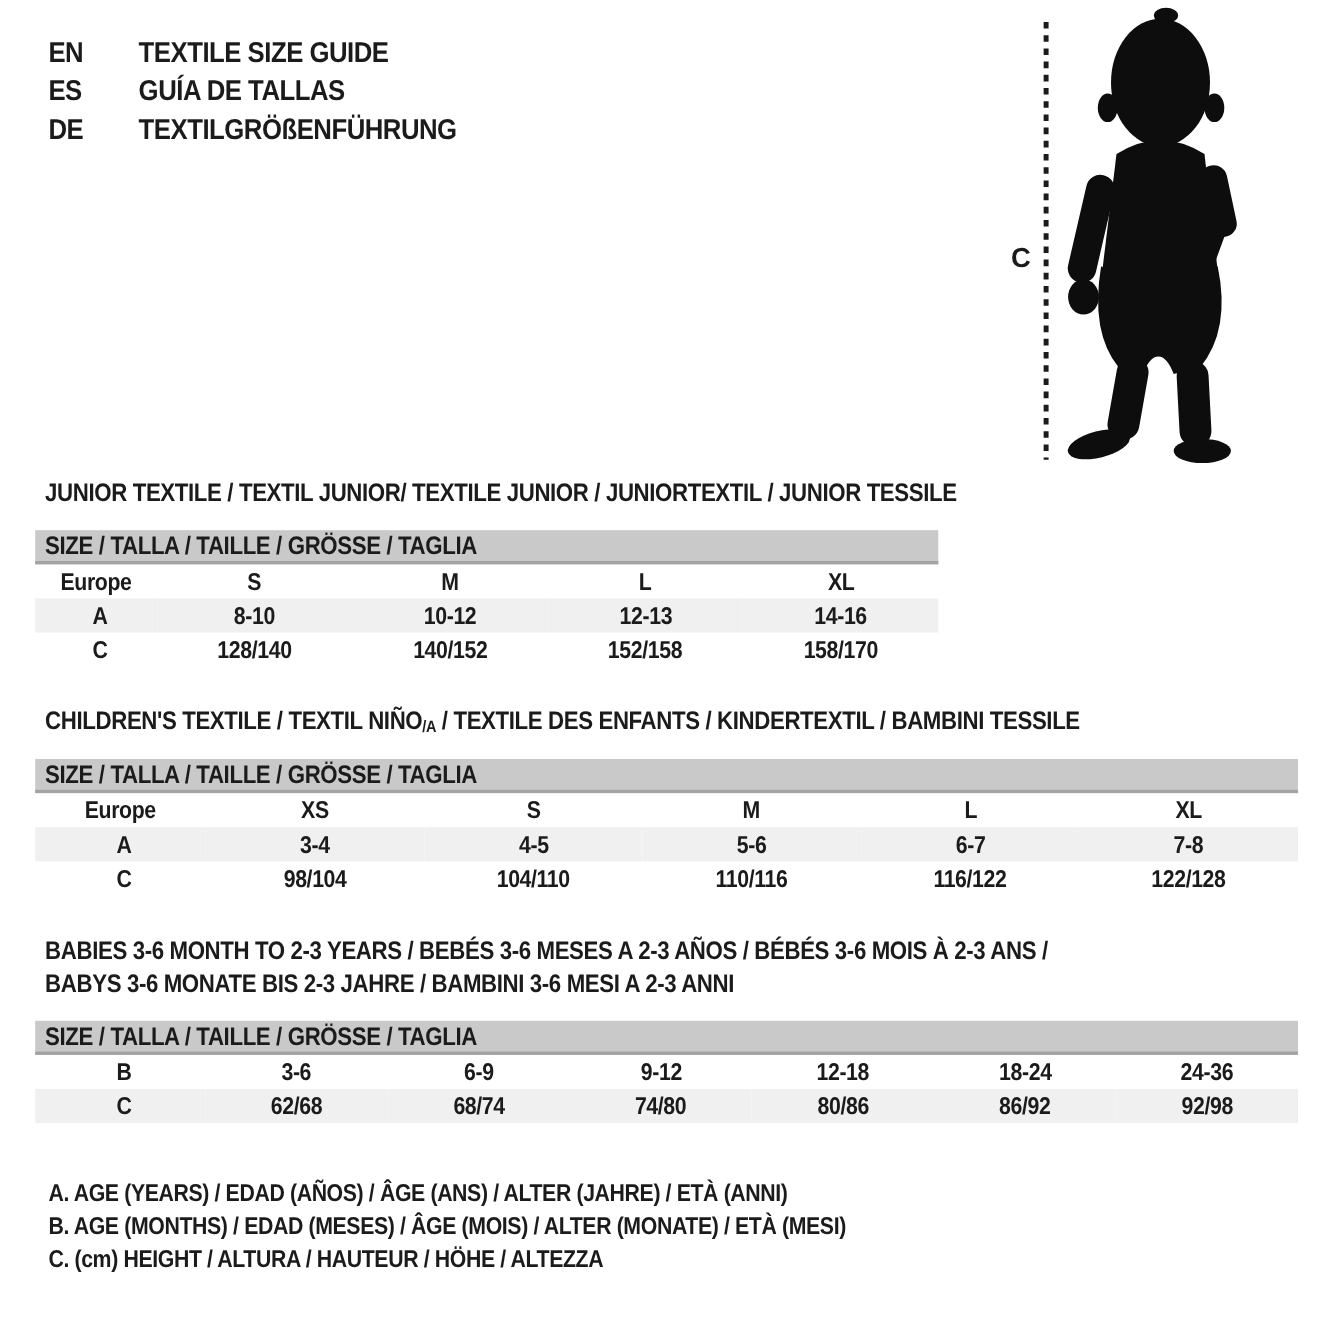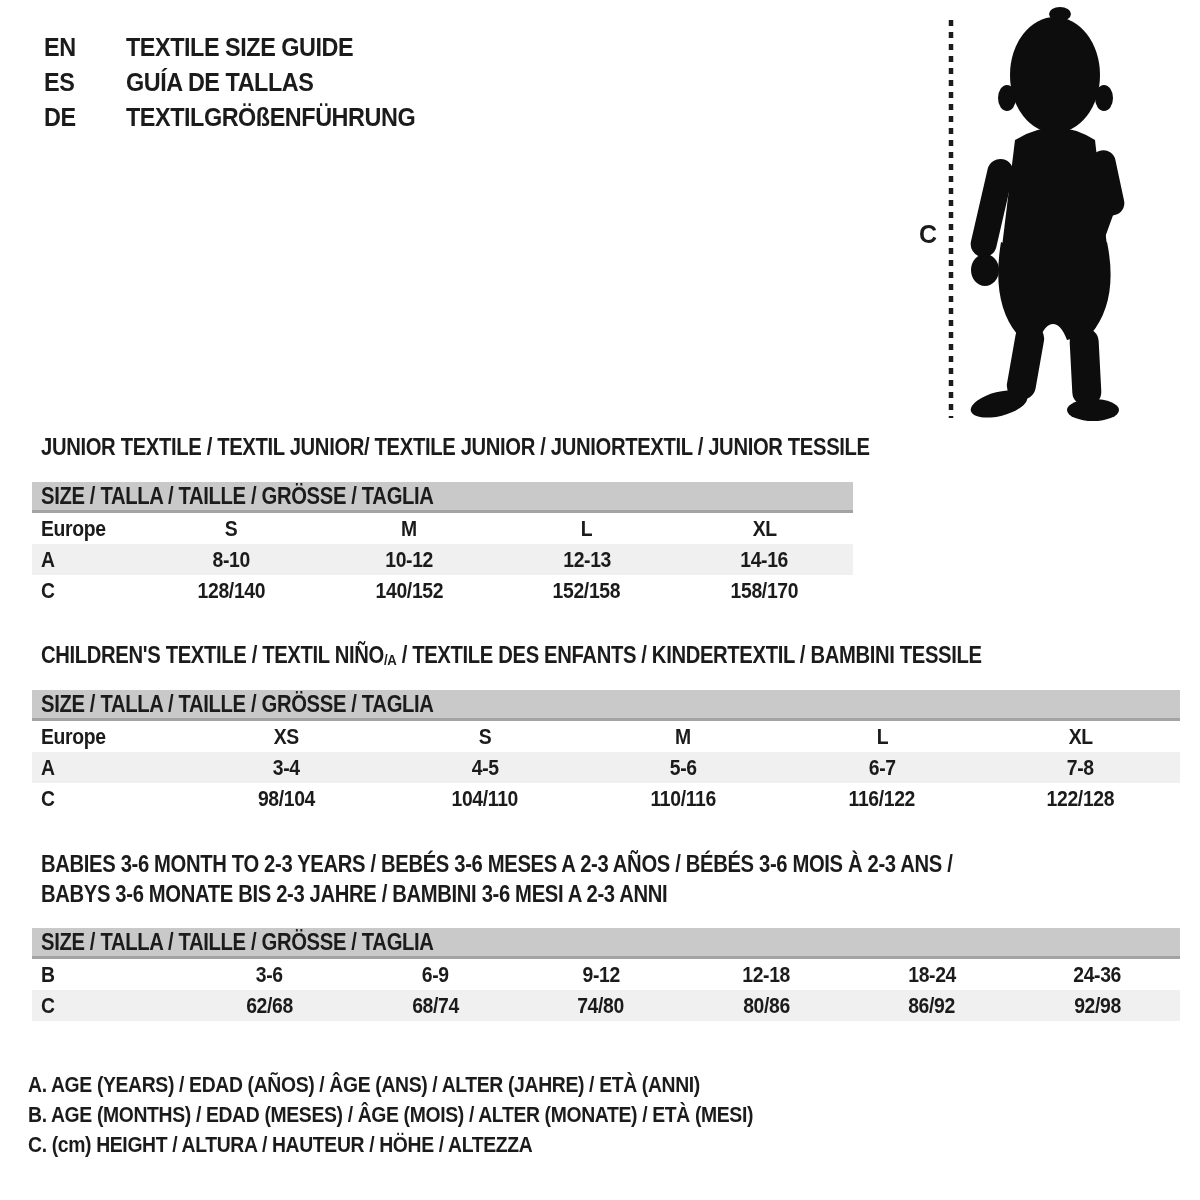--- a/index.html
+++ b/index.html
@@ -49,28 +49,28 @@
     font-size:23px;font-weight:bold;white-space:nowrap;letter-spacing:-0.4px;
     display:inline-block;transform:scaleX(0.88);transform-origin:left center;
   }
   table.size-table{
     width:100%;border-collapse:collapse;table-layout:fixed;
   }
   table.size-table td{
     height:31px;text-align:center;font-size:22px;font-weight:bold;
     letter-spacing:-0.4px;overflow:visible;white-space:nowrap;
   }
-  table.size-table td:first-child{text-align:left;padding-left:9px;width:13.5%;}
+  table.size-table td:first-child{text-align:center;padding-left:9px;width:13.5%;}
   table.size-table tr:nth-child(even){background:var(--shade);}
   table.size-table td .cv{
     display:inline-block;transform:scaleX(0.88);transform-origin:center center;
   }
   table.size-table td:first-child .cv{transform-origin:left center;}
   
-  .legend{position:absolute;left:28px;top:1070px;}
+  .legend{position:absolute;left:44px;top:1070px;}
   .legend-line{
     font-size:22px;font-weight:bold;white-space:nowrap;letter-spacing:-0.4px;
     height:30px;line-height:30px;
     transform:scaleX(0.88);transform-origin:left center;
   }
 </style>
 </head>
 <body>
 
 <div id="stage">

